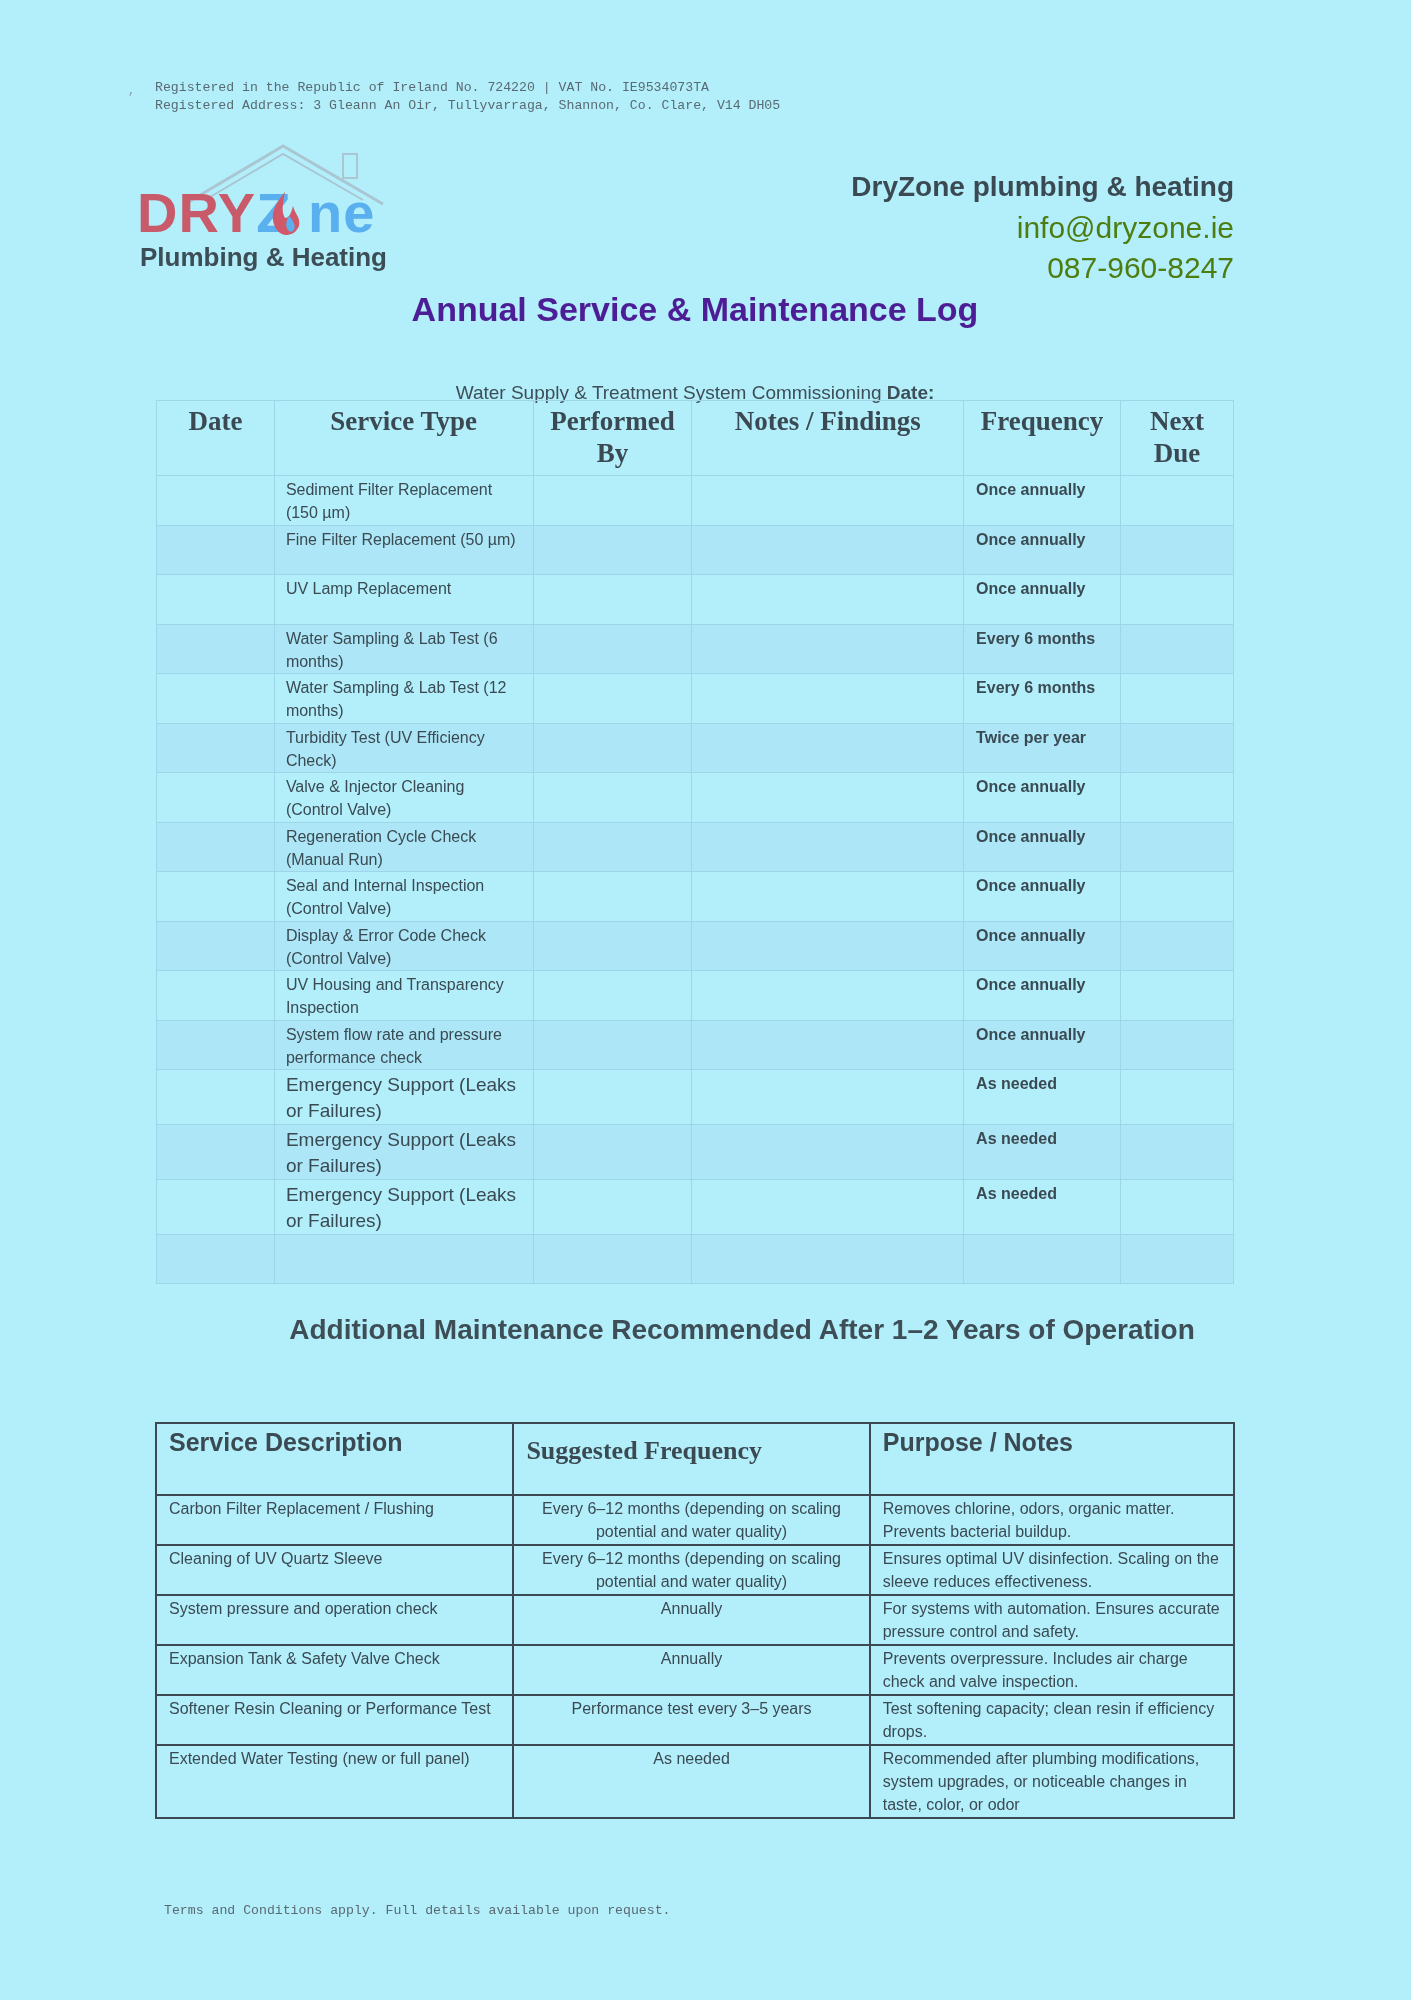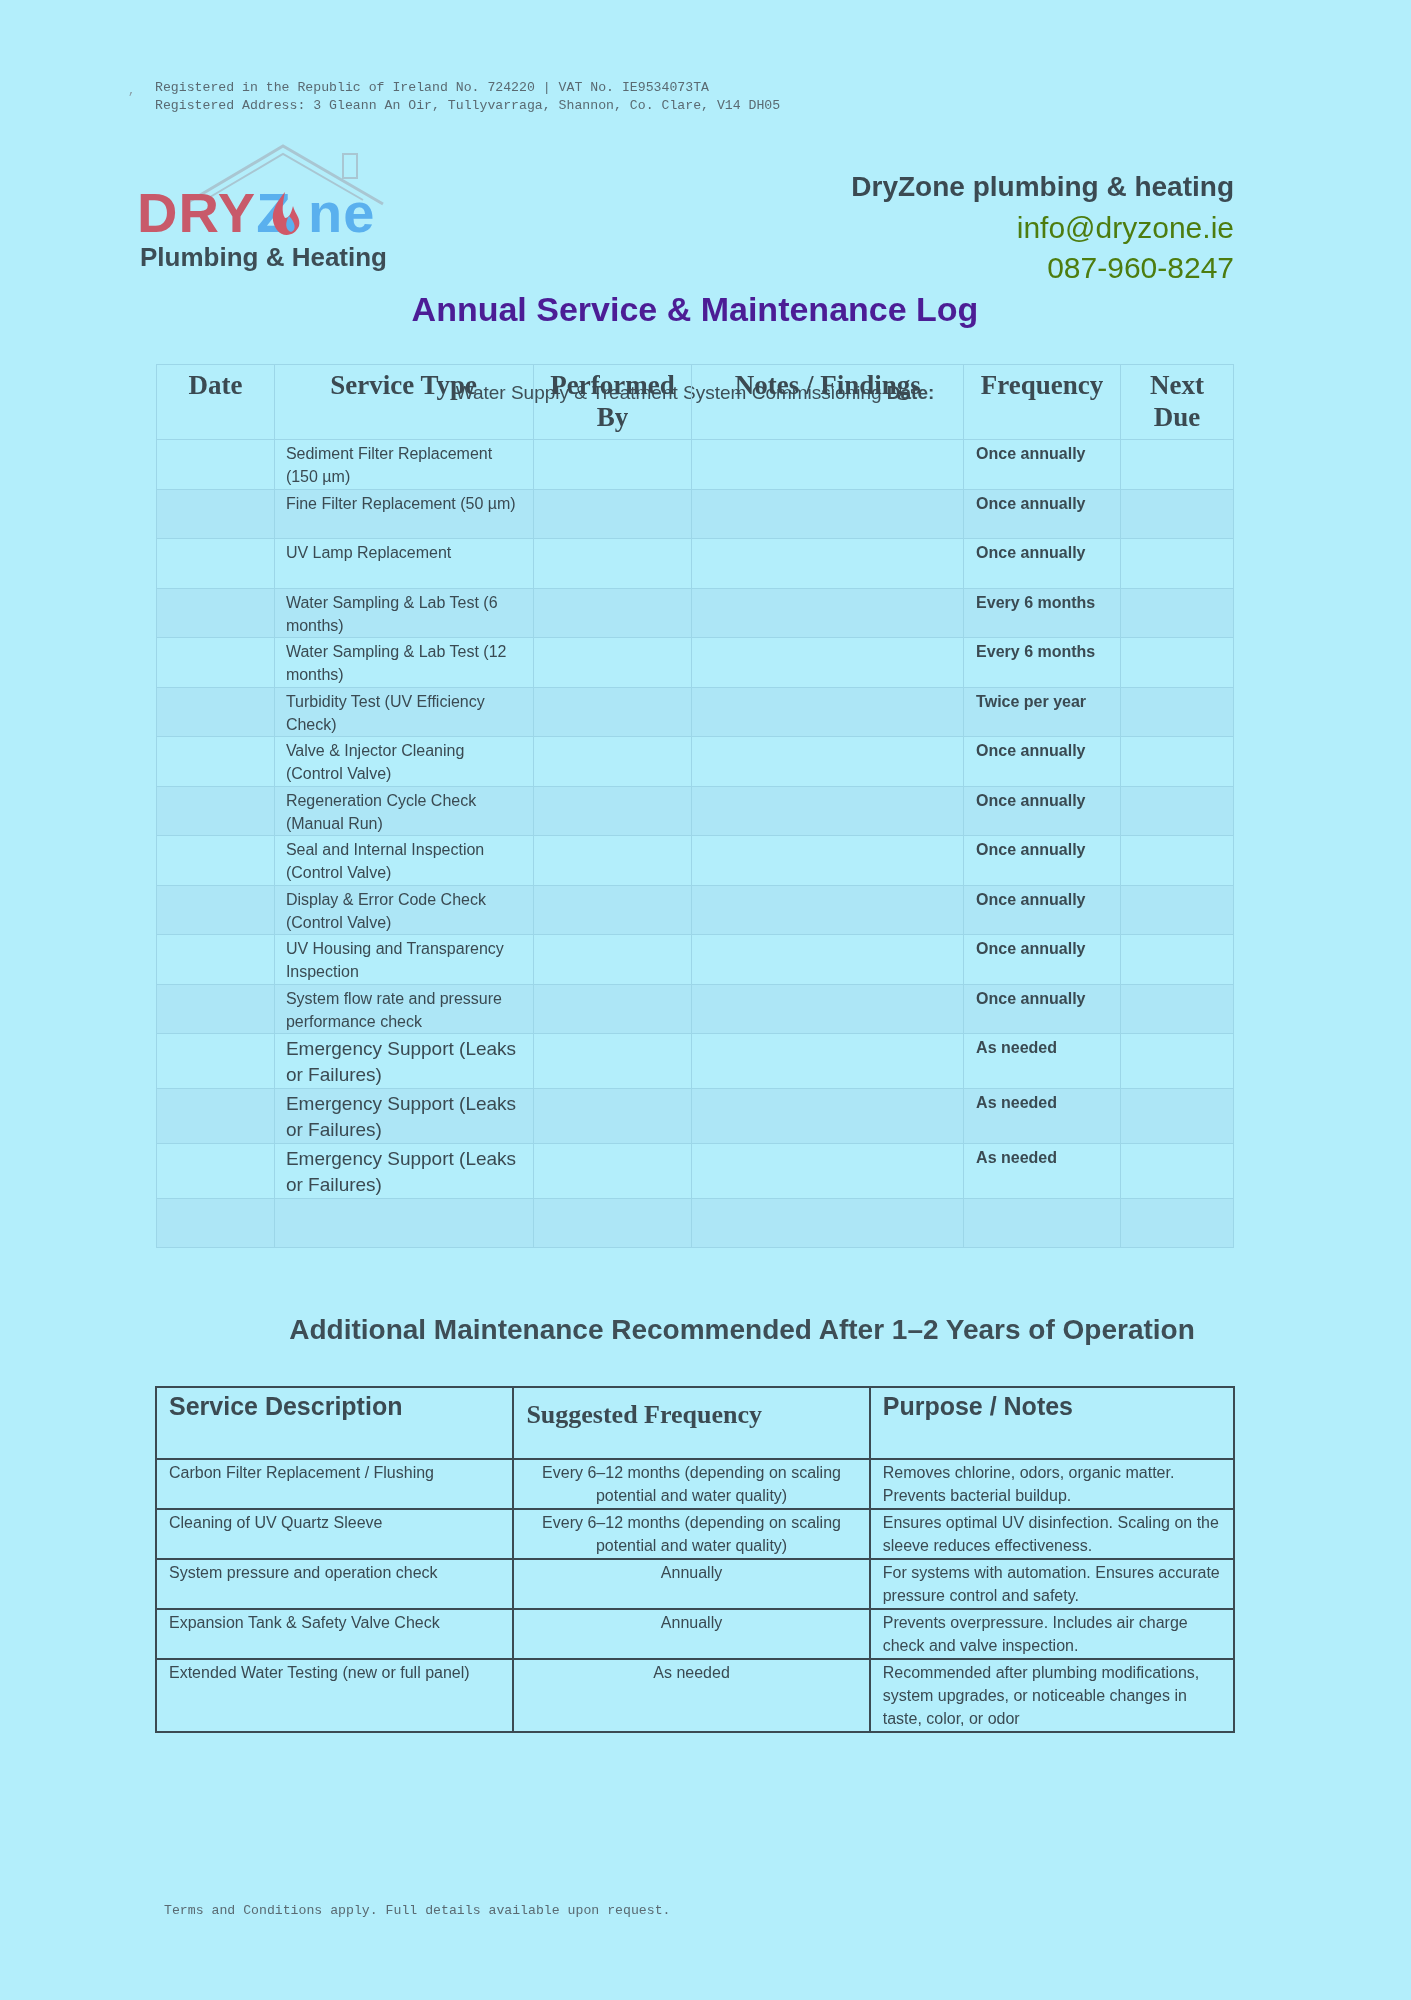--- a/index.html
+++ b/index.html
@@ -27,21 +27,21 @@
   .logo-sub { position: absolute; left: 5px; top: 104px; font-size: 26px; font-weight: bold; color: #3d4d55; white-space: nowrap; }
 
   .contact { position: absolute; right: 177px; top: 166px; text-align: right; }
   .contact .company { font-size: 28px; font-weight: bold; color: #3b4a52; line-height: 42px; }
   .contact .email, .contact .phone { font-size: 30px; color: #4d7c0f; line-height: 40px; }
 
   .title { position: absolute; left: 0; width: 1390px; text-align: center; top: 290px; font-size: 34px; font-weight: bold; color: #4c1d95; }
   .subtitle { position: absolute; left: 0; width: 1390px; text-align: center; top: 338px; font-size: 19px; color: #3e4e56; margin-top: 44px; }
   .subtitle b { font-weight: bold; }
 
-  table { border-collapse: collapse; position: absolute; }
+  table { border-collapse: collapse; position: absolute; margin-top: 36px; }
   .log { left: 156px; top: 364px; width: 1078px; }
   .log th, .log td { border: 1px solid #9cd6e8; vertical-align: top; }
   .log th {
     font-family: "Liberation Serif", serif; font-weight: bold; font-size: 27px;
     color: #3b4a52; line-height: 32px; padding: 4px 6px 6px; text-align: center; height: 58px;
   }
   .log td { height: 46.5px; padding: 2px 8px 0 11px; font-size: 16px; line-height: 23px; color: #3a4a52; }
   .log tr:nth-child(even) td { background: #ade6f6; }
   .log td.freq { font-weight: bold; font-size: 16px; padding-left: 12px; }
   .log td.big { font-size: 19px; line-height: 26px; }
@@ -276,20 +276,25 @@
         <td>System pressure and operation check</td>
         <td class="c2">Annually</td>
         <td>For systems with automation. Ensures accurate pressure control and safety.</td>
       </tr>
       <tr>
         <td>Expansion Tank &amp; Safety Valve Check</td>
         <td class="c2">Annually</td>
         <td>Prevents overpressure. Includes air charge check and valve inspection.</td>
       </tr>
       <tr>
+        <td>Softener Resin Cleaning or Performance Test</td>
+        <td class="c2">Performance test every 3–5 years</td>
+        <td>Test softening capacity; clean resin if efficiency drops.</td>
+      </tr>
+      <tr>
         <td>Extended Water Testing (new or full panel)</td>
         <td class="c2">As needed</td>
         <td>Recommended after plumbing modifications, system upgrades, or noticeable changes in taste, color, or odor</td>
       </tr>
     </tbody>
 </table>
 
 <div class="footer">Terms and Conditions apply. Full details available upon request.</div>
 
 </body></html>

